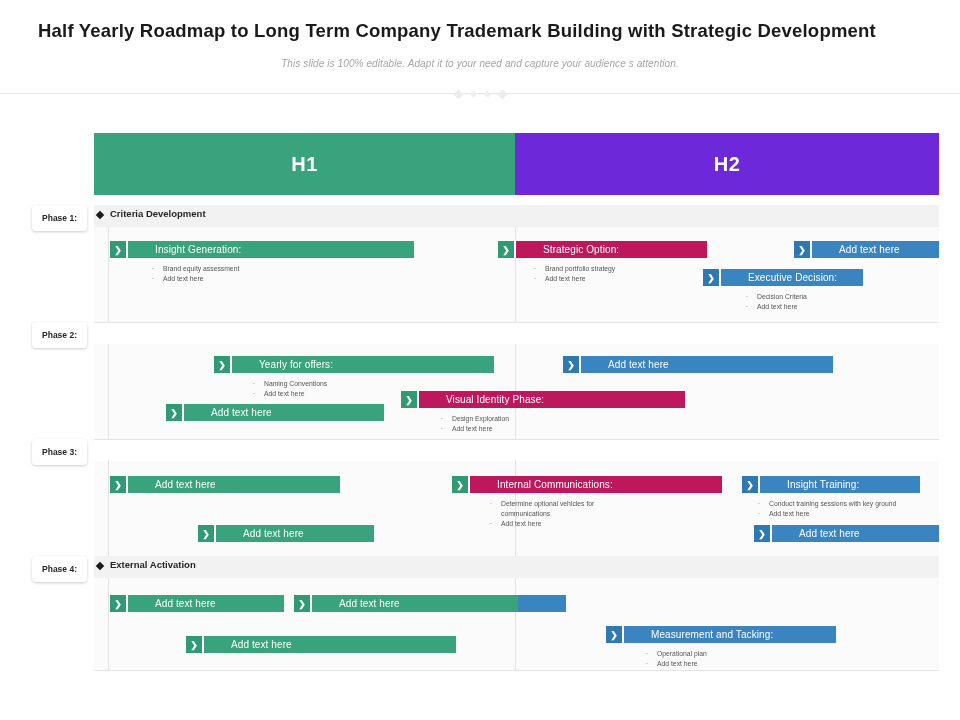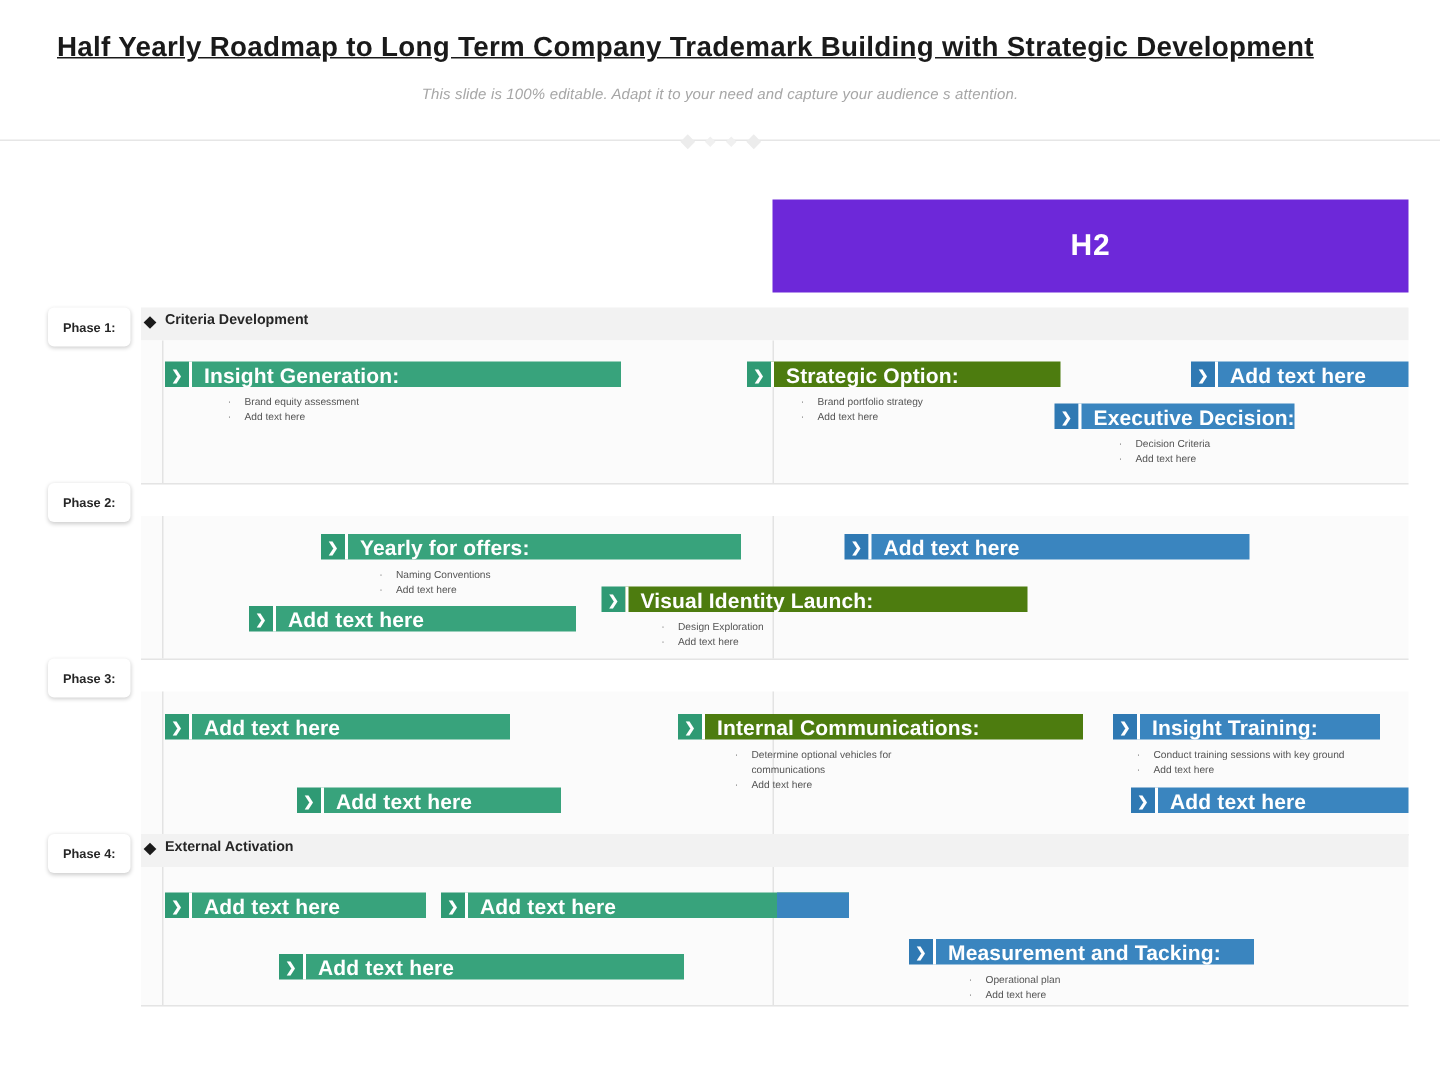--- a/index.html
+++ b/index.html
@@ -8,21 +8,21 @@
     background:#ffffff;
     font-family:"Liberation Sans", sans-serif;
     overflow:hidden;
     position:relative;
   }
 
   
   .slide-title{
     position:absolute; left:38px; top:20px; width:890px;
     font-size:18.5px; font-weight:bold; color:#1a1a1a;
-    letter-spacing:.2px; white-space:nowrap;text-decoration:underline;
+    letter-spacing:.2px; white-space:nowrap;
   }
   .slide-subtitle{
     position:absolute; left:0; top:58px; width:960px;
     text-align:center; font-size:10px; font-style:italic;
     color:#a6a6a6; letter-spacing:.1px;
   }
   .divider{
     position:absolute; left:0; top:88px; width:960px; height:12px;
   }
   .divider .line{
@@ -93,29 +93,30 @@
     display:flex;align-items:center;justify-content:center;
     color:#ffffff; font-size:9px; font-weight:bold;
   }
   .task .body{
     flex:1 1 auto; position:relative;
     display:flex; align-items:center;
     border-left:2px solid #ffffff;
   }
   .task .body .lbl{
     padding-left:8px; color:#ffffff;
-    font-size:14px; font-weight:bold; white-space:nowrap;
+    font-size:10px; font-weight:normal; white-space:nowrap;
     letter-spacing:.1px;
+    margin-left:19px;
   }
   .task.green .chev{background:#2f9a74;}
   .task.green .body{background:#38a37c;}
   .task.blue  .chev{background:#2f79b3;}
   .task.blue  .body{background:#3a85bf;}
   .task.greenchev-blue .chev{background:#2f9a74;}
-  .task.greenchev-blue .body{background:#4d7c0f;}
+  .task.greenchev-blue .body{background:#be185d;}
   .tail{
     position:absolute; top:0; bottom:0; background:#3a85bf;
   }
 
   
   .bullets{
     position:absolute; font-size:6.8px; color:#555555; line-height:10px;
   }
   .bullets .row{display:flex; align-items:flex-start; gap:5px;}
   .bullets .row .dot{
@@ -140,20 +141,21 @@
   </div>
 </div>
 
 <div class="phase-chip" style="top:205px">Phase 1:</div>
 <div class="phase-chip" style="top:322px">Phase 2:</div>
 <div class="phase-chip" style="top:439px">Phase 3:</div>
 <div class="phase-chip" style="top:556px">Phase 4:</div>
 
 <div class="chart">
 
+  <div class="halfbar h1">H1</div>
   <div class="halfbar h2">H2</div>
 
   <div class="band-head" style="top:72px">
     <div class="phase-diamond"></div>
     <div class="phase-title">Criteria Development</div>
   </div>
   <div class="band-body" style="top:94px;height:95px">
     <div class="grid-tick" style="left:14px"></div>
     <div class="grid-tick" style="left:421px"></div>
   </div>
@@ -241,21 +243,21 @@
   <div class="task blue" style="left:469px;top:223px;width:270px">
     <div class="chev">❯</div>
     <div class="body">
       <span class="lbl">Add text here</span>
     </div>
   </div>
 
   <div class="task greenchev-blue" style="left:307px;top:258px;width:284px">
     <div class="chev">❯</div>
     <div class="body">
-      <span class="lbl">Visual  Identity Launch:</span>
+      <span class="lbl">Visual  Identity Phase:</span>
     </div>
   </div>
   <div class="bullets" style="left:343px;top:281px">
     <div class="row">
         <span class="dot">·</span>
         <span class="txt">Design Exploration</span>
       </div>
     <div class="row">
         <span class="dot">·</span>
         <span class="txt">Add text here</span>

